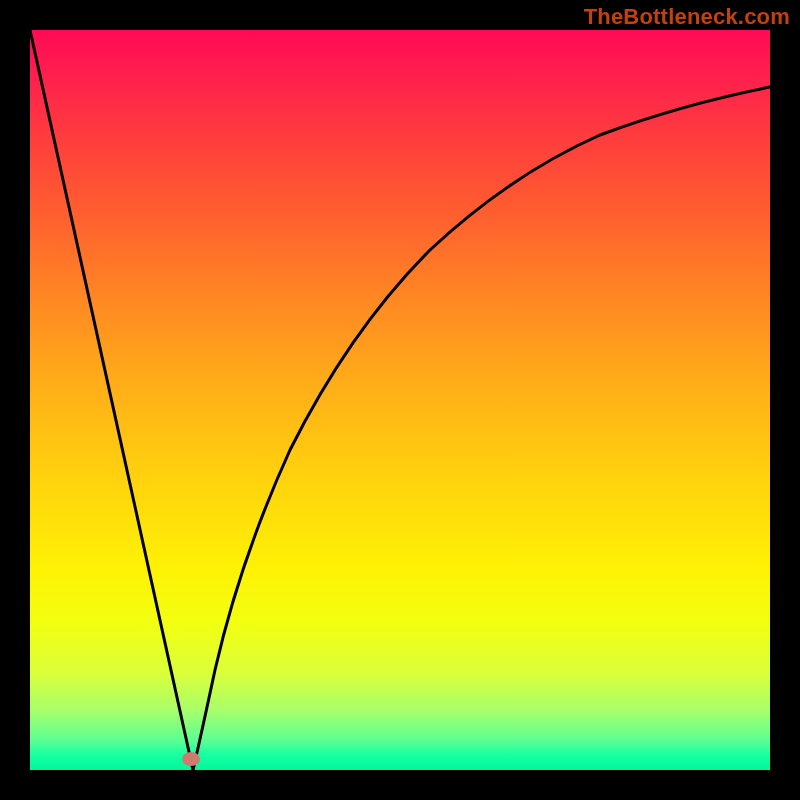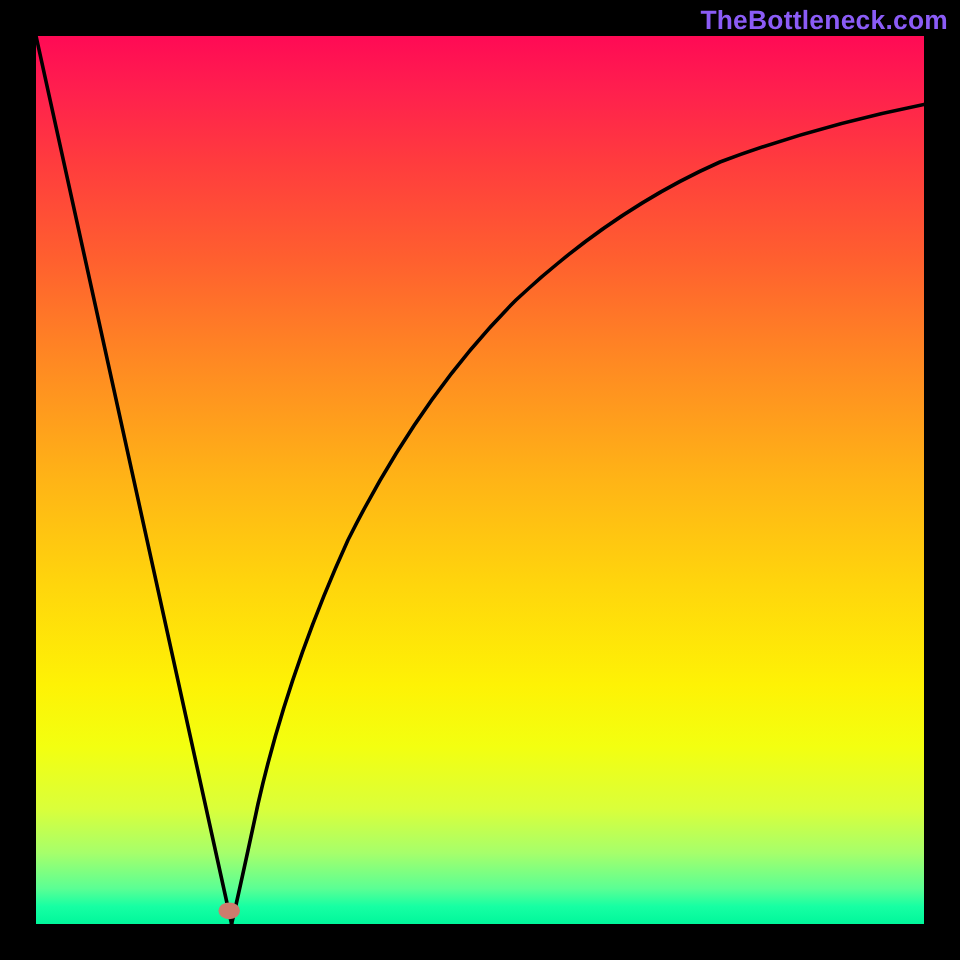--- a/index.html
+++ b/index.html
@@ -51,21 +51,21 @@
     height: 740px;
     display: block;
   }
   .watermark {
     position: absolute;
     top: 4px;
     right: 10px;
     font-family: Arial, Helvetica, sans-serif;
     font-size: 22px;
     font-weight: 600;
-    color: #8b5cf6;
+    color: #c2410c;
     letter-spacing: 0.2px;
     user-select: none;
   }
   .marker {
     position: absolute;
     width: 18px;
     height: 14px;
     border-radius: 50%;
     background: #cd7c6d;
   }

